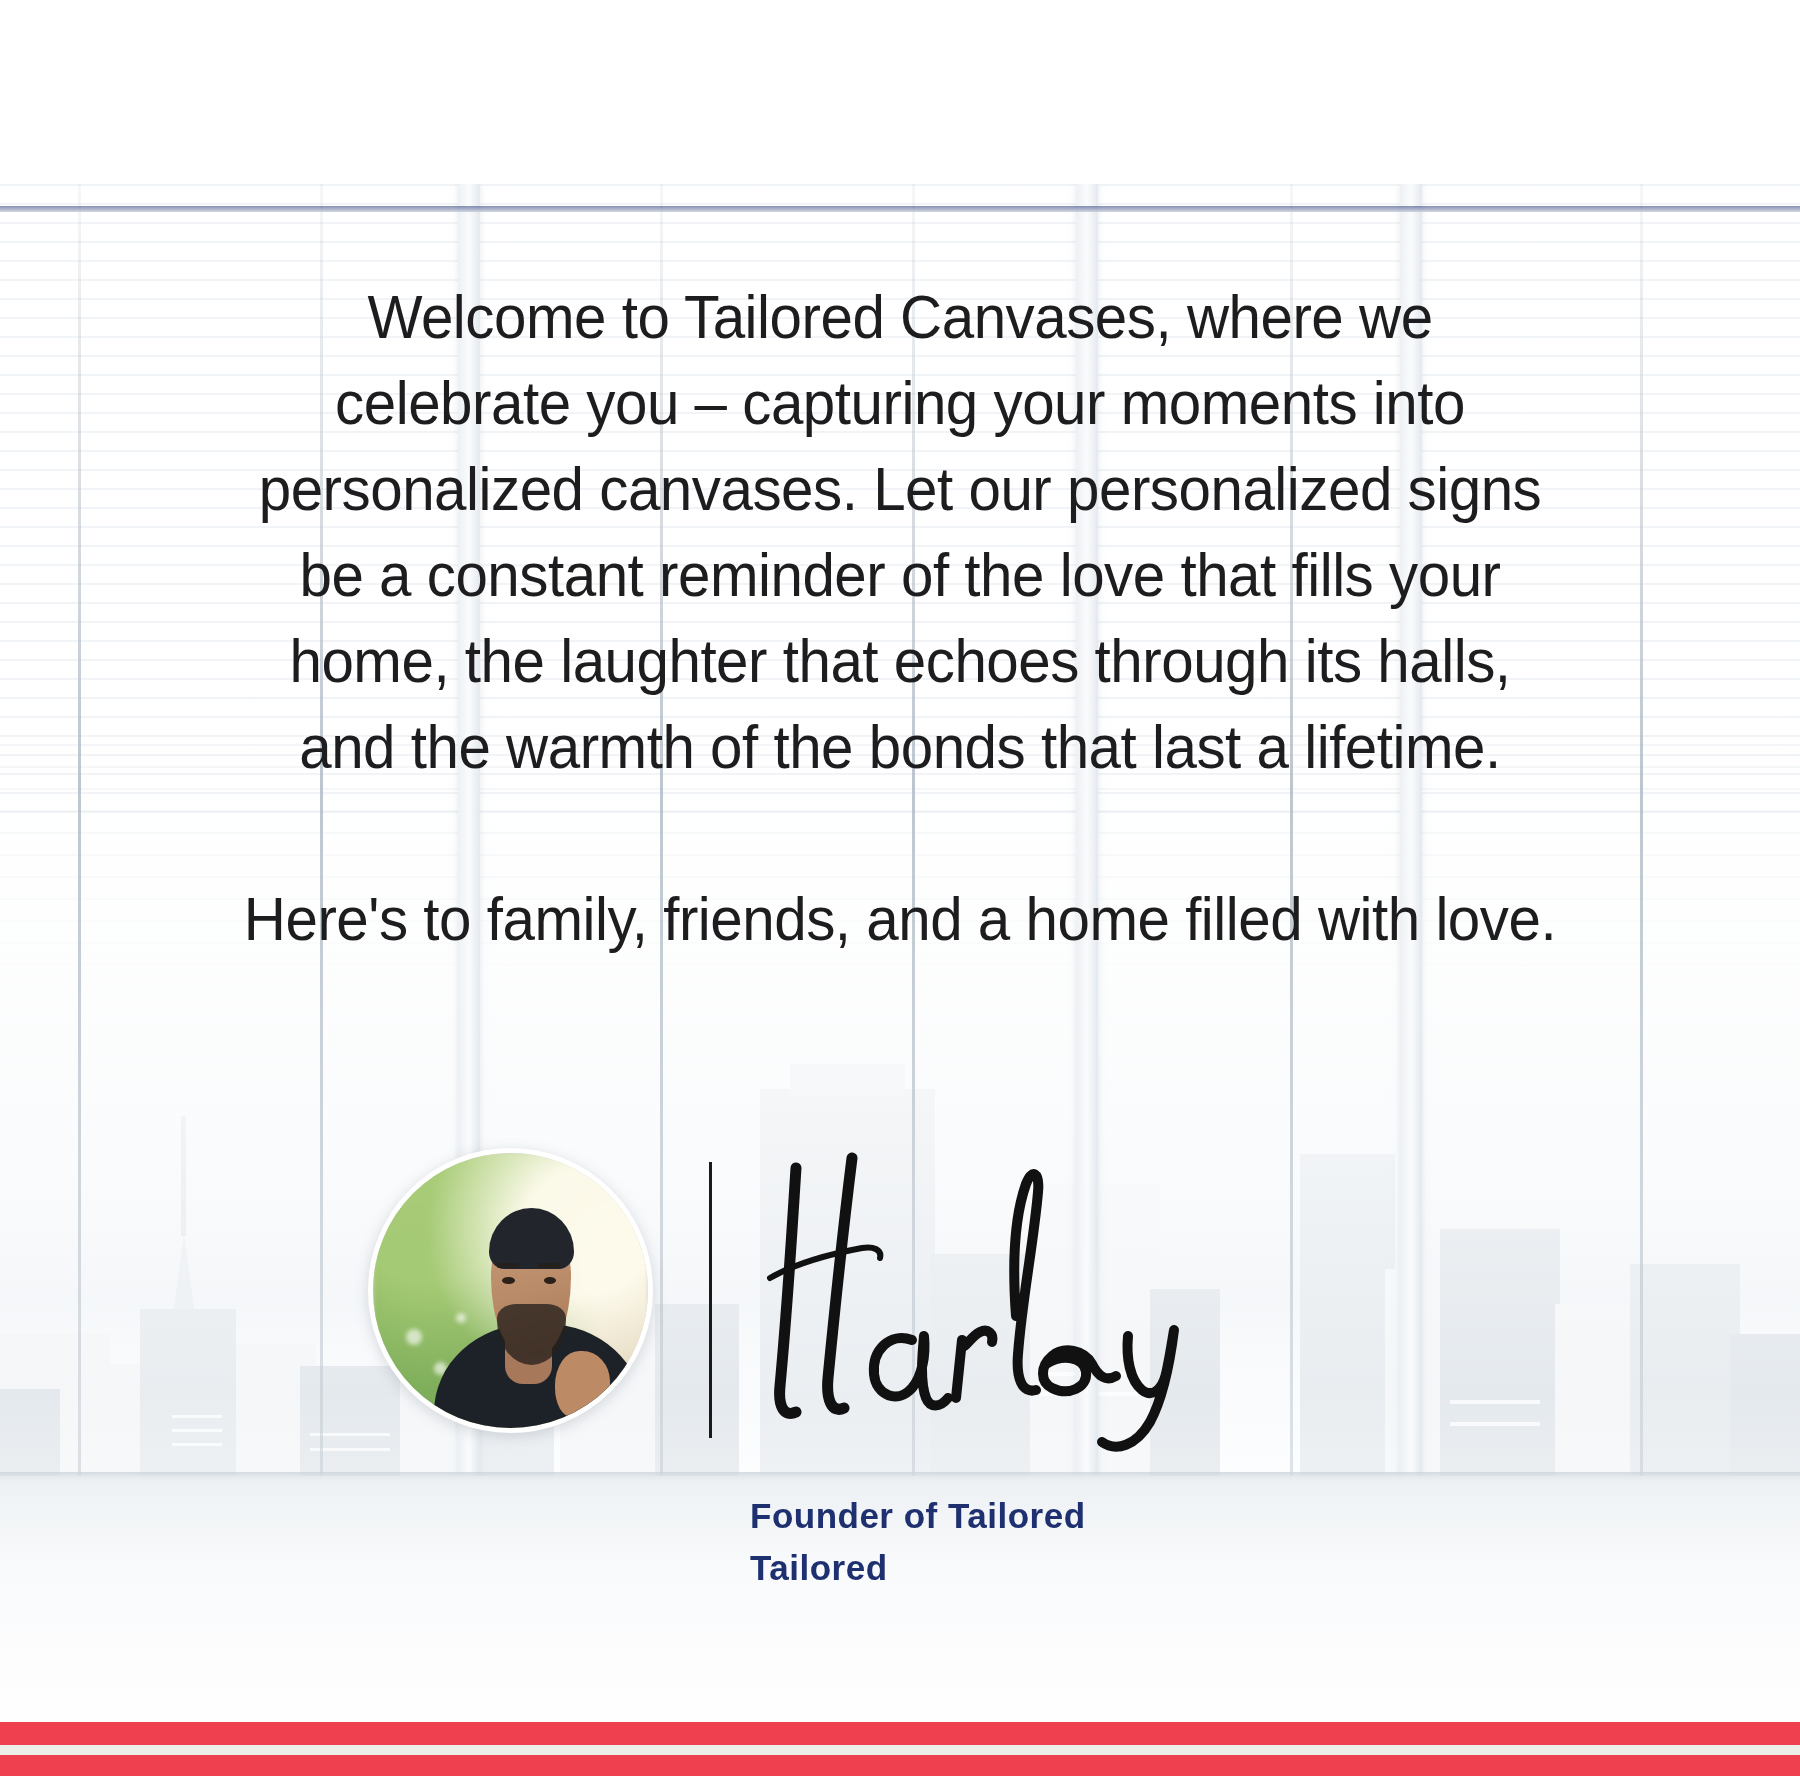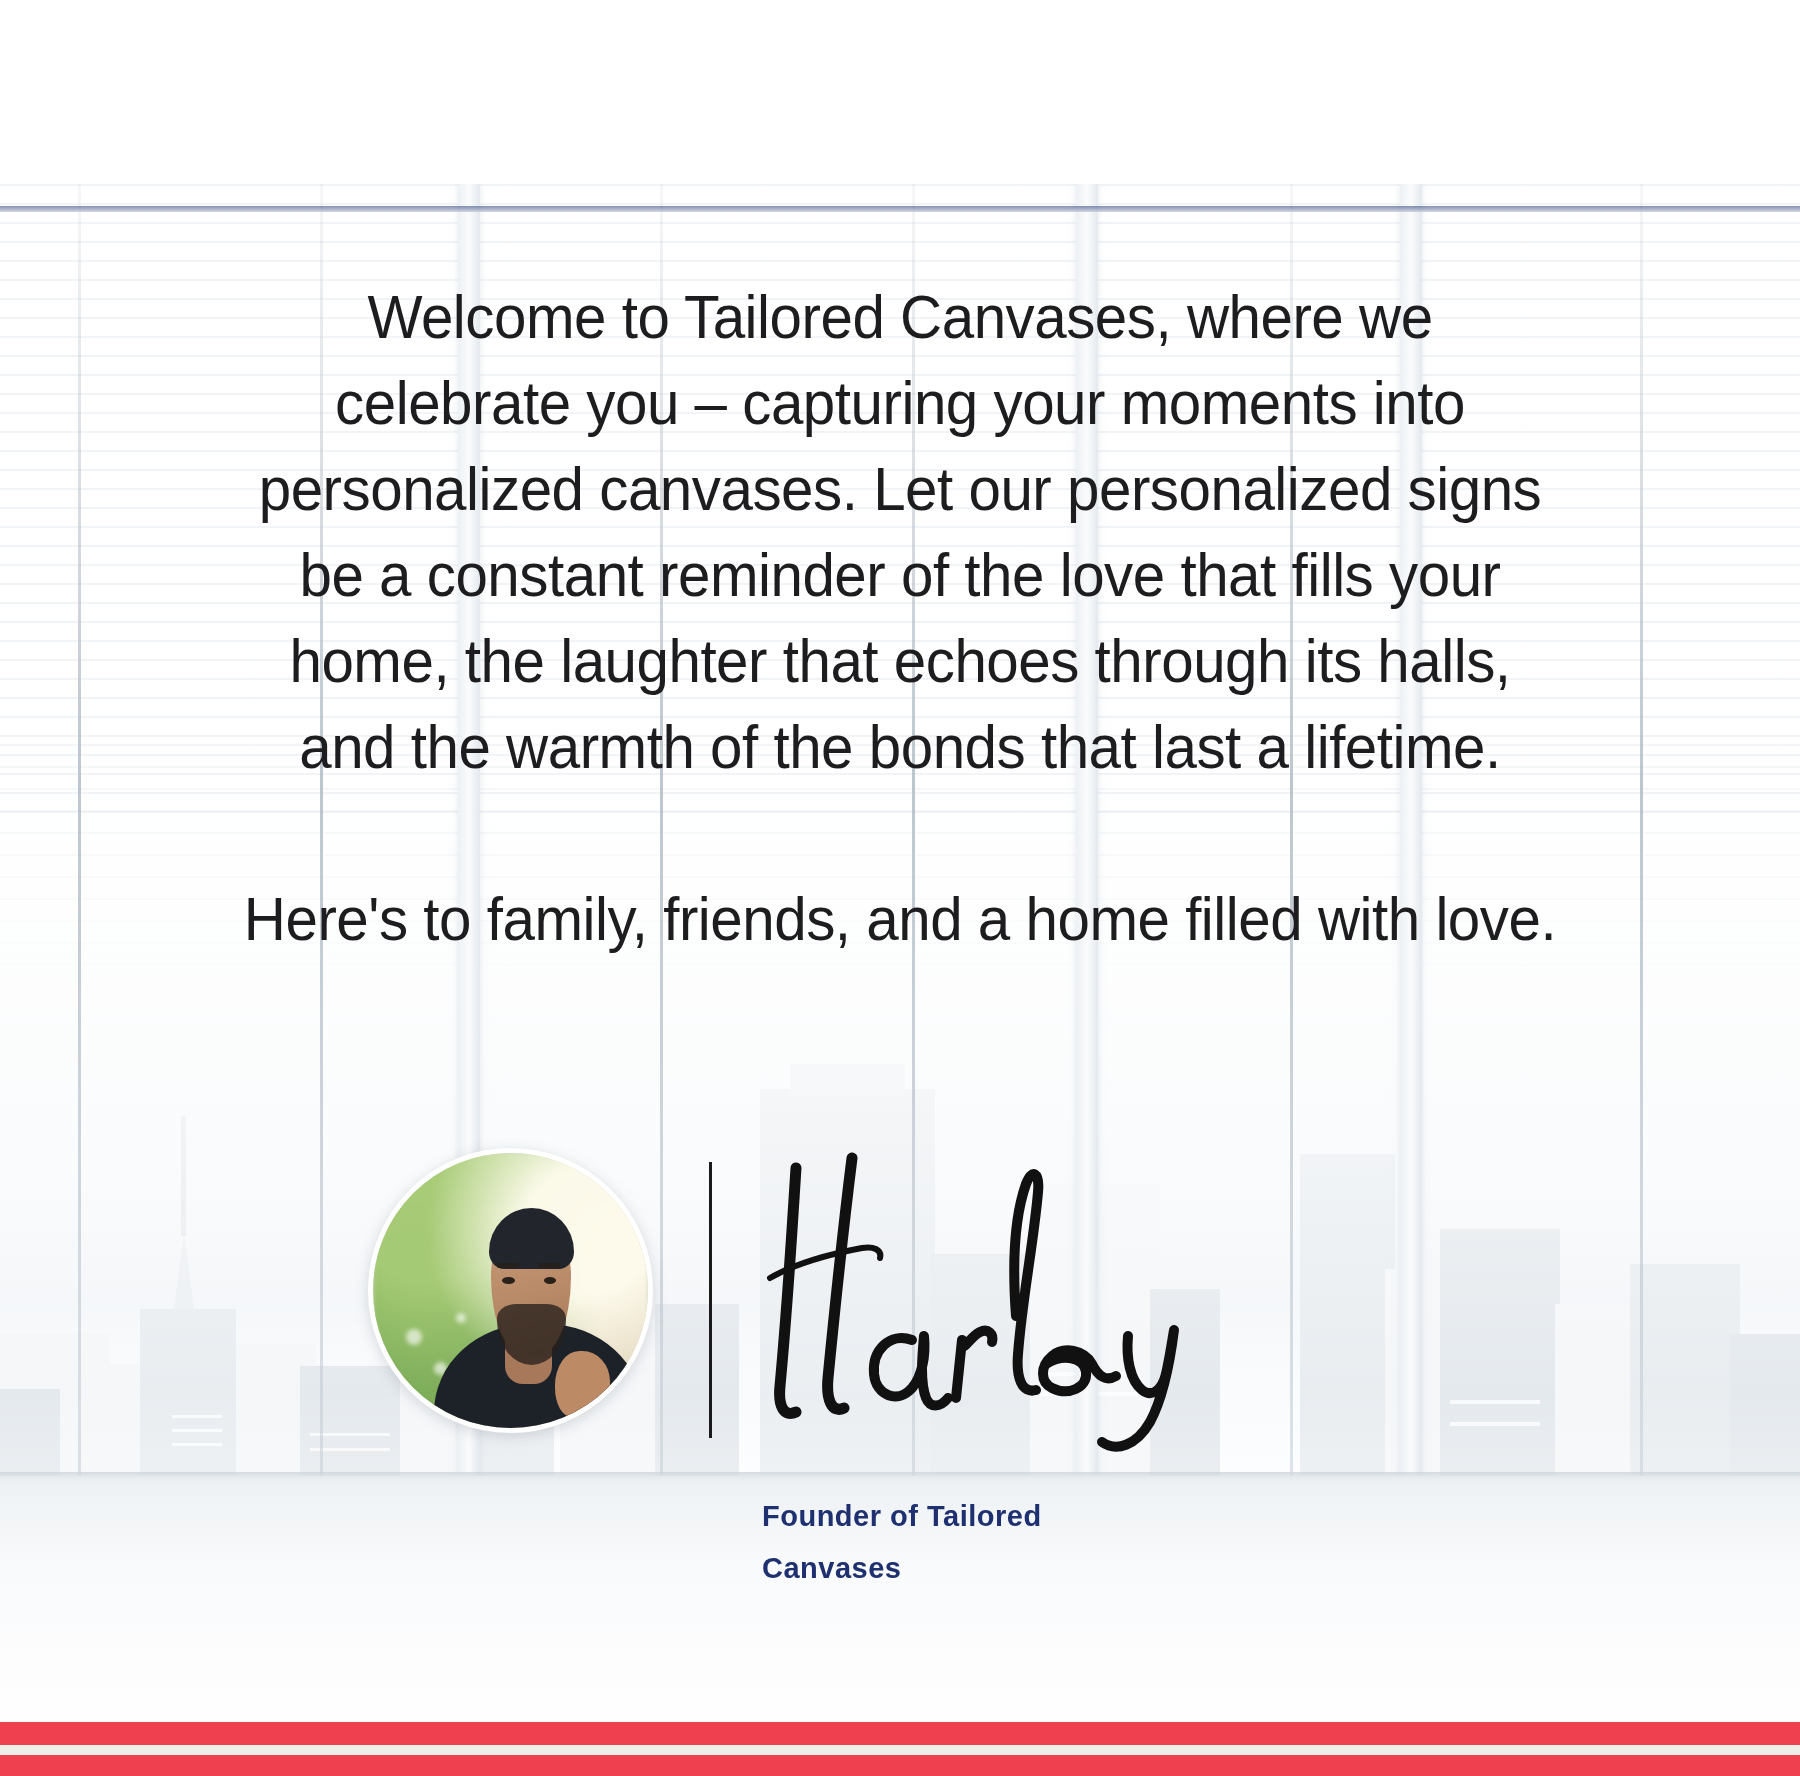--- a/index.html
+++ b/index.html
@@ -198,24 +198,23 @@
   .signature{
     position:absolute; left:740px; top:1150px; width:470px; height:300px;
   }
   .signature svg{ width:100%; height:100%; overflow:visible; }
 
   .founder{
     position:absolute; left:750px; top:1490px; width:600px;
     color:#1e3070;
     font-family:"Liberation Sans", sans-serif;
     font-weight:700;
-    font-size:29px;
+    font-size:35px;
     line-height:52px;
     letter-spacing:.5px;
-    margin-left:12px;
   }
 
   
   .rule{ position:absolute; left:0; width:1800px; background:#ef4050; }
   .rule.one{ top:1722px; height:23px; }
   .rule.two{ top:1755px; height:21px; }
   .rule-gap{ position:absolute; left:0; top:1745px; width:1800px; height:10px; background:#eceeea; }
 </style>
 </head>
 <body>
@@ -330,20 +329,20 @@
 
         <path d="M306 214 C322 204, 344 206, 346 222 C348 238, 328 246, 312 238 C300 232, 300 216, 312 206 C324 196, 344 200, 352 214 C358 226, 366 232, 376 226" stroke-width="10"></path>
 
         <path d="M388 186 C386 208, 390 230, 402 240 C412 248, 422 240, 426 224 C430 206, 432 192, 434 180 C430 212, 424 246, 410 272 C396 296, 376 302, 362 292" stroke-width="10"></path>
       </g>
     </svg>
   </div>
 
   <div class="founder">
     <div>Founder of Tailored</div>
-    <div>Canvases</div>
+    <div>Tailored</div>
   </div>
 
   <div class="rule one"></div>
   <div class="rule-gap"></div>
   <div class="rule two"></div>
 
 </div>
 
 </body></html>

